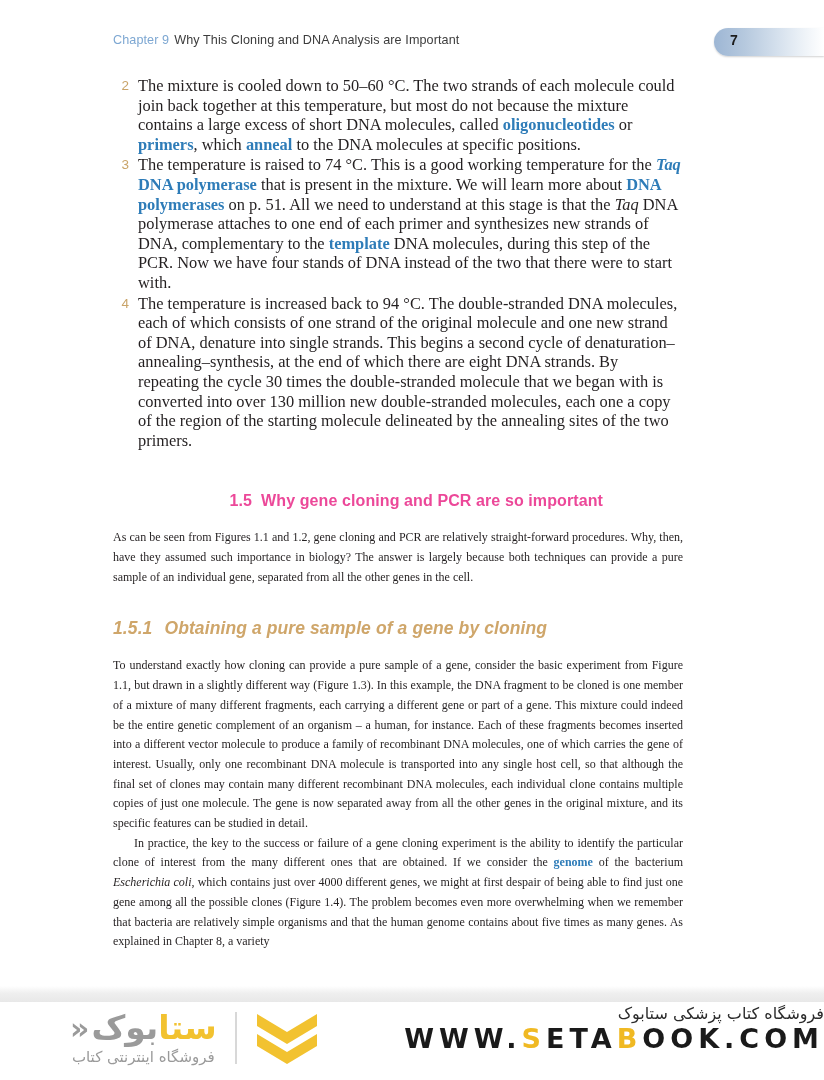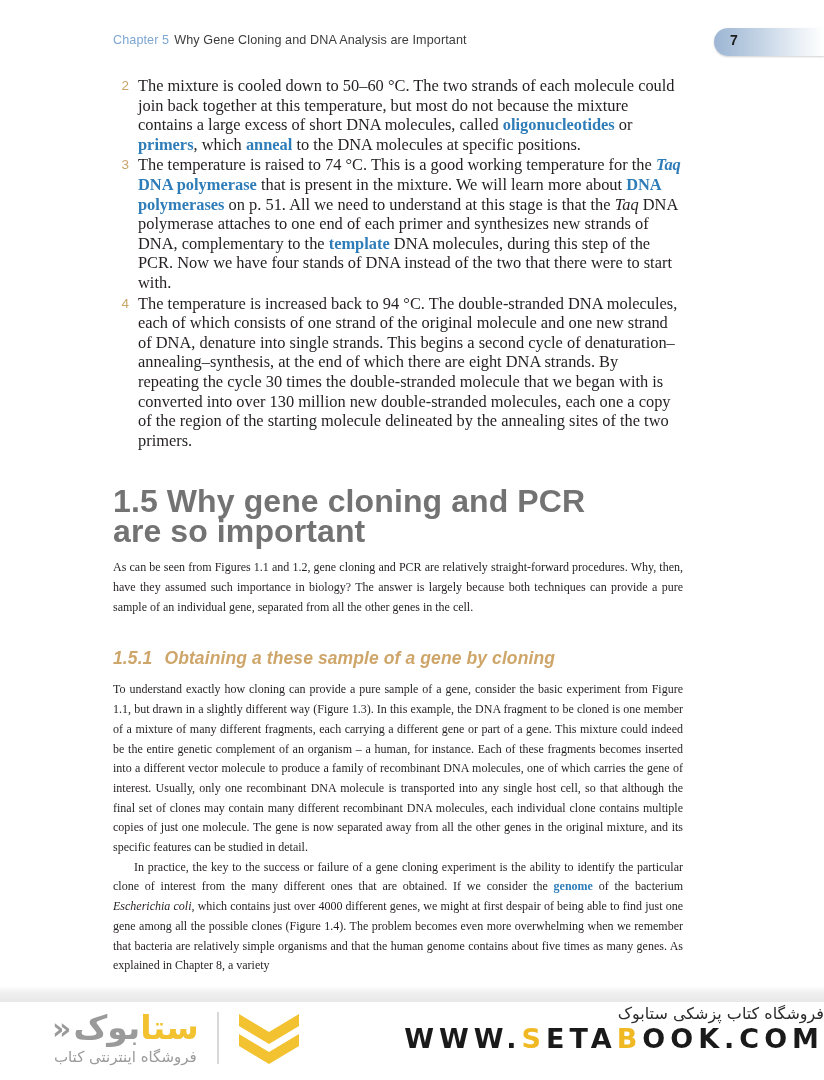--- a/index.html
+++ b/index.html
@@ -103,27 +103,28 @@
   }
 
   
   .lnk   { color: #2e7cb8; font-weight: bold; }
   .ital  { font-style: italic; }
   .lnk.ital { color: #2e7cb8; font-style: italic; }
 
   
   h2.sec {
     font-family: "Liberation Sans", sans-serif;
-    font-size: 32px;
+    font-size: 16px;
     font-weight: 700;
     line-height: 30px;
-    color: #737373;
+    color: #ec4899;
     margin: 36px 0 0 0;
     letter-spacing: .1px;
     max-width: 490px;
+    text-align: right;
   }
   h2.sec .secnum { margin-right: 9px; }
 
   h3.subsec {
     font-family: "Liberation Sans", sans-serif;
     font-size: 17.5px;
     font-weight: 600;
     font-style: italic;
     color: #cfa66a;
     margin: 31px 0 0 0;
@@ -133,21 +134,21 @@
 
   
   p.body {
     font-size: 12px;
     line-height: 19.7px;
     margin: 12px 0 0 0;
     text-align: justify;
     text-justify: inter-word;
     hyphens: none;
   }
-  p.body.tight { margin-top: 11px; }
+  p.body.tight { margin-top: 17px; }
   p.body.indent { text-indent: 21px; margin-top: 0; }
 
   
   .cutoff-band {
     position: absolute;
     left: 0;
     right: 0;
     top: 986px;
     height: 16px;
     background: linear-gradient(to bottom,
@@ -175,21 +176,21 @@
   .wm-right {
     flex: 1;
     height: 92px;
     position: relative;
     text-align: right;
   }
 
   
   .brand-lockup {
     position: absolute;
-    left: 52px;
+    left: 70px;
     top: 8px;
     display: flex;
     align-items: center;
     gap: 18px;
   }
   .brand-words {
     display: flex;
     flex-direction: column;
     align-items: center;
   }
@@ -245,21 +246,21 @@
     margin-top: 0;
   }
   .wm-url .hl { color: #f0b923; }
 </style>
 </head>
 <body>
 
 <div class="page">
 
   <div class="running-head">
-    <span class="chap">Chapter 5</span><span class="chap-title">Why Gene Cloning and DNA Analysis are Important</span>
+    <span class="chap">Chapter 9</span><span class="chap-title">Why This Cloning and DNA Analysis are Important</span>
   </div>
 
   <div class="folio-tab">
     <span class="folio-num">7</span>
   </div>
 
   <div class="column">
 
     <ol class="steps">
       <li>
@@ -276,21 +277,21 @@
       </li>
     </ol>
 
     <h2 class="sec">
       <span class="secnum">1.5</span><span>Why gene cloning and PCR are so important</span>
     </h2>
 
     <p class="body">As can be seen from Figures 1.1 and 1.2, gene cloning and PCR are relatively straight-forward procedures. Why, then, have they assumed such importance in biology? The answer is largely because both techniques can provide a pure sample of an individual gene, separated from all the other genes in the cell.</p>
 
     <h3 class="subsec">
-      <span class="subnum">1.5.1</span><span>Obtaining a these sample of a gene by cloning</span>
+      <span class="subnum">1.5.1</span><span>Obtaining a pure sample of a gene by cloning</span>
     </h3>
 
     <p class="body tight">To understand exactly how cloning can provide a pure sample of a gene, consider the basic experiment from Figure 1.1, but drawn in a slightly different way (Figure 1.3). In this example, the DNA fragment to be cloned is one member of a mixture of many different fragments, each carrying a different gene or part of a gene. This mixture could indeed be the entire genetic complement of an organism – a human, for instance. Each of these fragments becomes inserted into a different vector molecule to produce a family of recombinant DNA molecules, one of which carries the gene of interest. Usually, only one recombinant DNA molecule is transported into any single host cell, so that although the final set of clones may contain many different recombinant DNA molecules, each individual clone contains multiple copies of just one molecule. The gene is now separated away from all the other genes in the original mixture, and its specific features can be studied in detail.</p>
 
     <p class="body indent rich"><span>In practice, the key to the success or failure of a gene cloning experiment is the ability to identify the particular clone of interest from the many different ones that are obtained. If we consider the </span><span class="lnk">genome</span><span> of the bacterium </span><span class="ital">Escherichia coli</span><span>, which contains just over 4000 different genes, we might at first despair of being able to find just one gene among all the possible clones (Figure 1.4). The problem becomes even more overwhelming when we remember that bacteria are relatively simple organisms and that the human genome contains about five times as many genes. As explained in Chapter 8, a variety</span></p>
 
   </div>
 
   <div class="cutoff-band"></div>
 

